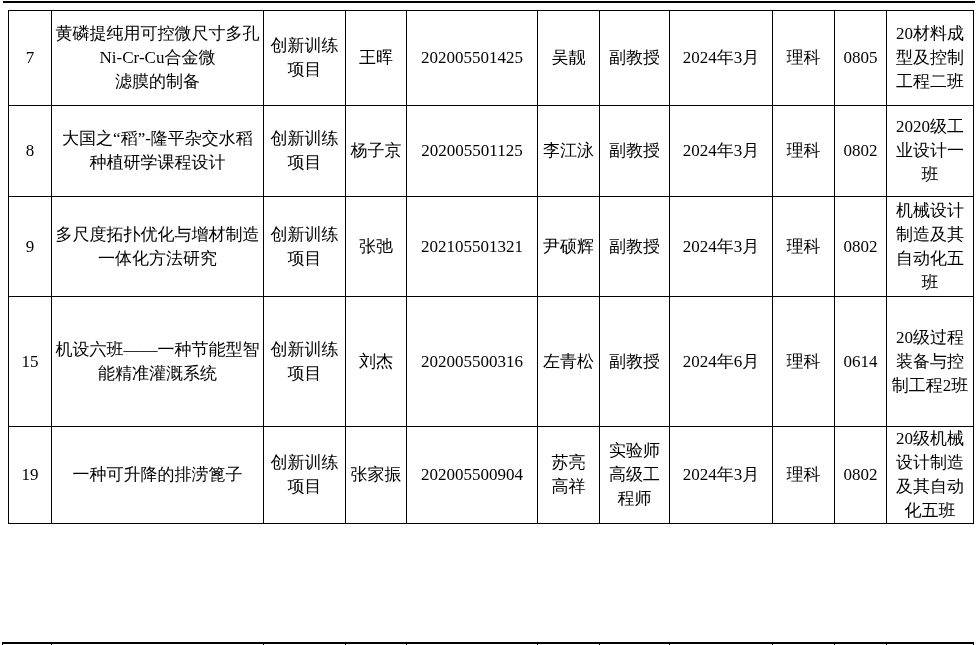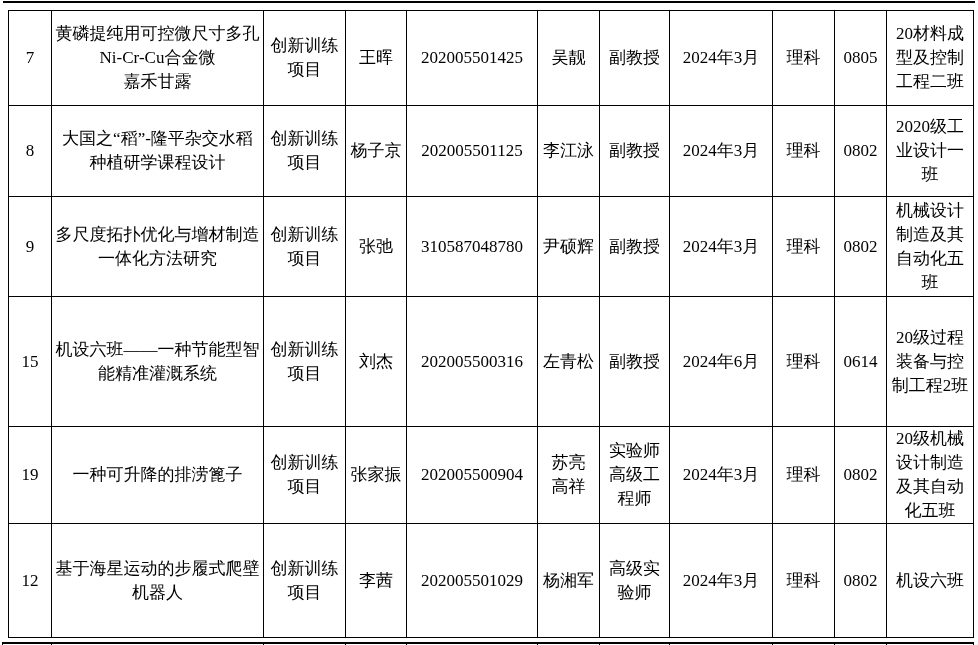--- a/index.html
+++ b/index.html
@@ -95,21 +95,21 @@
       <col class="c-atit">
       <col class="c-date">
     <col class="c-cat">
       <col class="c-code">
       <col class="c-class">
   </colgroup>
   <tbody>
     <tr class="r0">
       <td>7</td>
       <td>黄磷提纯用可控微尺寸多孔Ni-Cr-Cu合金微
-嘉禾甘露</td>
+滤膜的制备</td>
       <td>创新训练项目</td>
       <td>王晖</td>
       <td>202005501425</td>
       <td>吴靓</td>
       <td>副教授</td>
       <td>2024年3月</td>
       <td>理科</td>
       <td>0805</td>
       <td>20材料成型及控制工程二班</td>
     </tr>
@@ -124,21 +124,21 @@
       <td>2024年3月</td>
       <td>理科</td>
       <td>0802</td>
       <td>2020级工业设计一班</td>
     </tr>
     <tr class="r2">
       <td>9</td>
       <td>多尺度拓扑优化与增材制造一体化方法研究</td>
       <td>创新训练项目</td>
       <td>张弛</td>
-      <td>310587048780</td>
+      <td>202105501321</td>
       <td>尹硕辉</td>
       <td>副教授</td>
       <td>2024年3月</td>
       <td>理科</td>
       <td>0802</td>
       <td>机械设计制造及其自动化五班</td>
     </tr>
     <tr class="r3">
       <td>15</td>
       <td>机设六班——一种节能型智能精准灌溉系统</td>
@@ -160,33 +160,20 @@
       <td>202005500904</td>
       <td>苏亮
 高祥</td>
       <td>实验师
 高级工程师</td>
       <td>2024年3月</td>
       <td>理科</td>
       <td>0802</td>
       <td>20级机械设计制造及其自动化五班</td>
     </tr>
-    <tr class="r5">
-      <td>12</td>
-      <td>基于海星运动的步履式爬壁机器人</td>
-      <td>创新训练项目</td>
-      <td>李茜</td>
-      <td>202005501029</td>
-      <td>杨湘军</td>
-      <td>高级实验师</td>
-      <td>2024年3月</td>
-      <td>理科</td>
-      <td>0802</td>
-      <td>机设六班</td>
-    </tr>
   </tbody>
 </table>
 
 <div class="next-row-sliver">
   <span class="stub" style="left:0"></span>
   <span class="stub" style="left:49px"></span>
   <span class="stub" style="left:261px"></span>
   <span class="stub" style="left:343px"></span>
   <span class="stub" style="left:404px"></span>
   <span class="stub" style="left:535px"></span>

